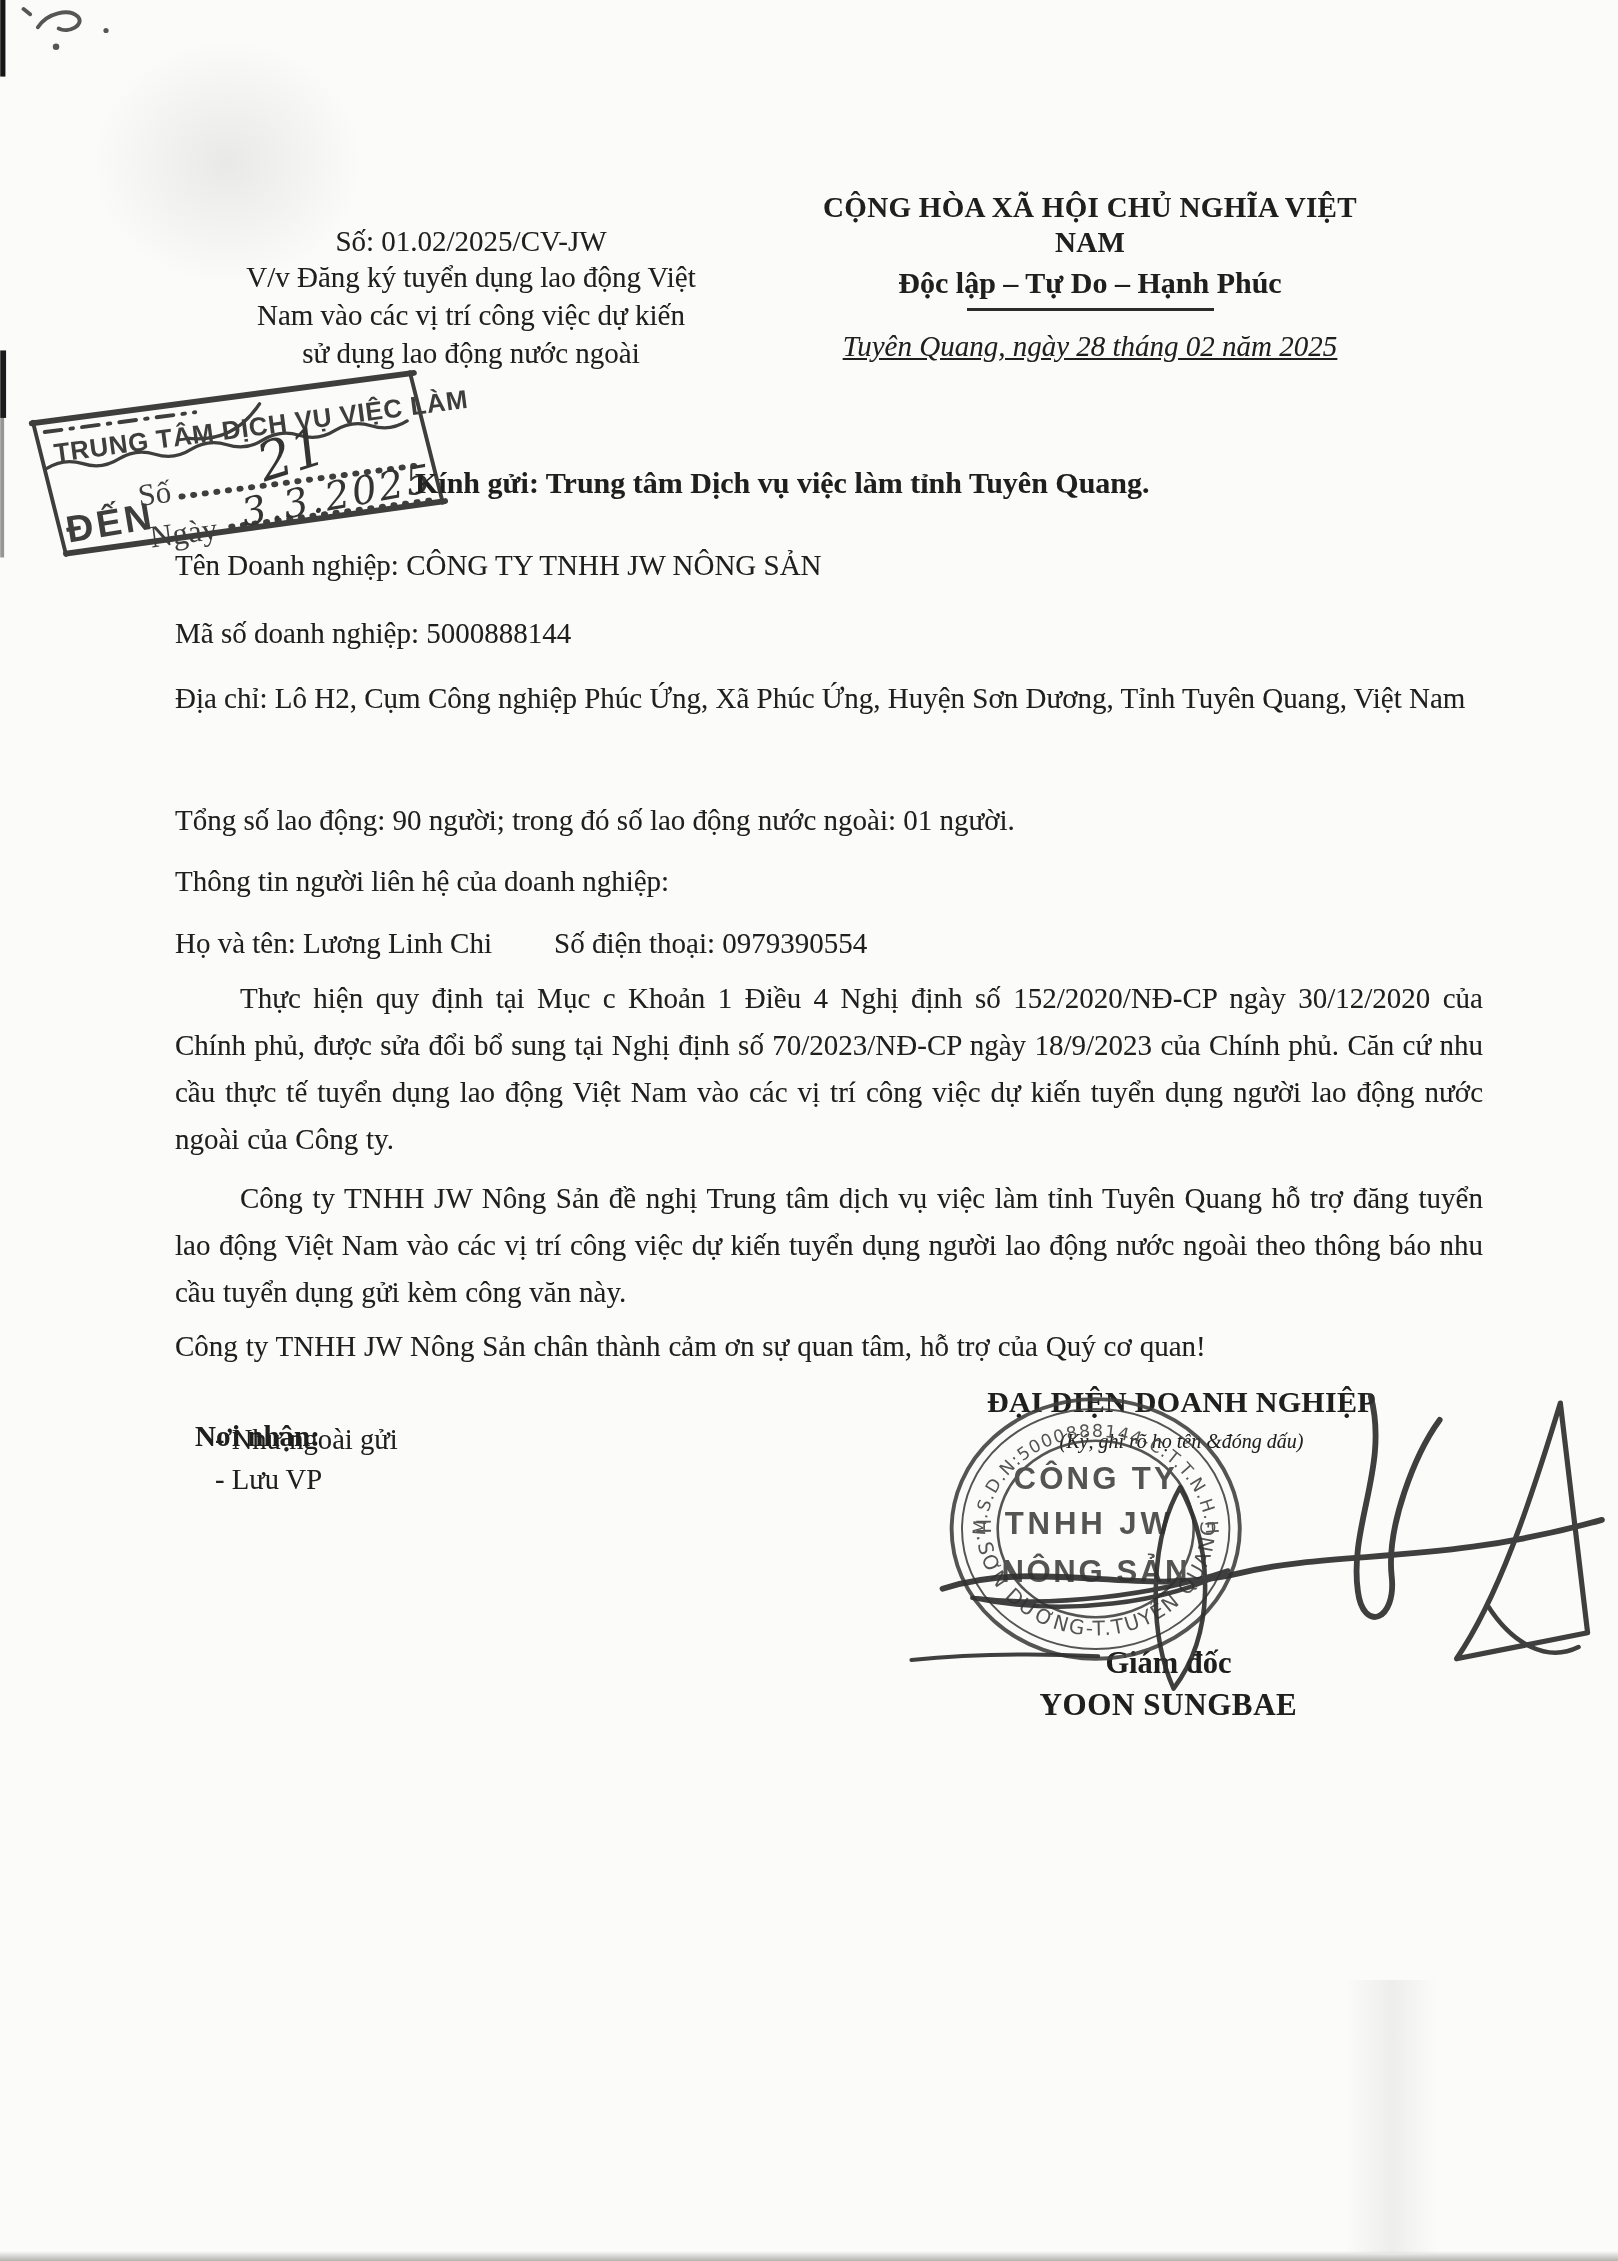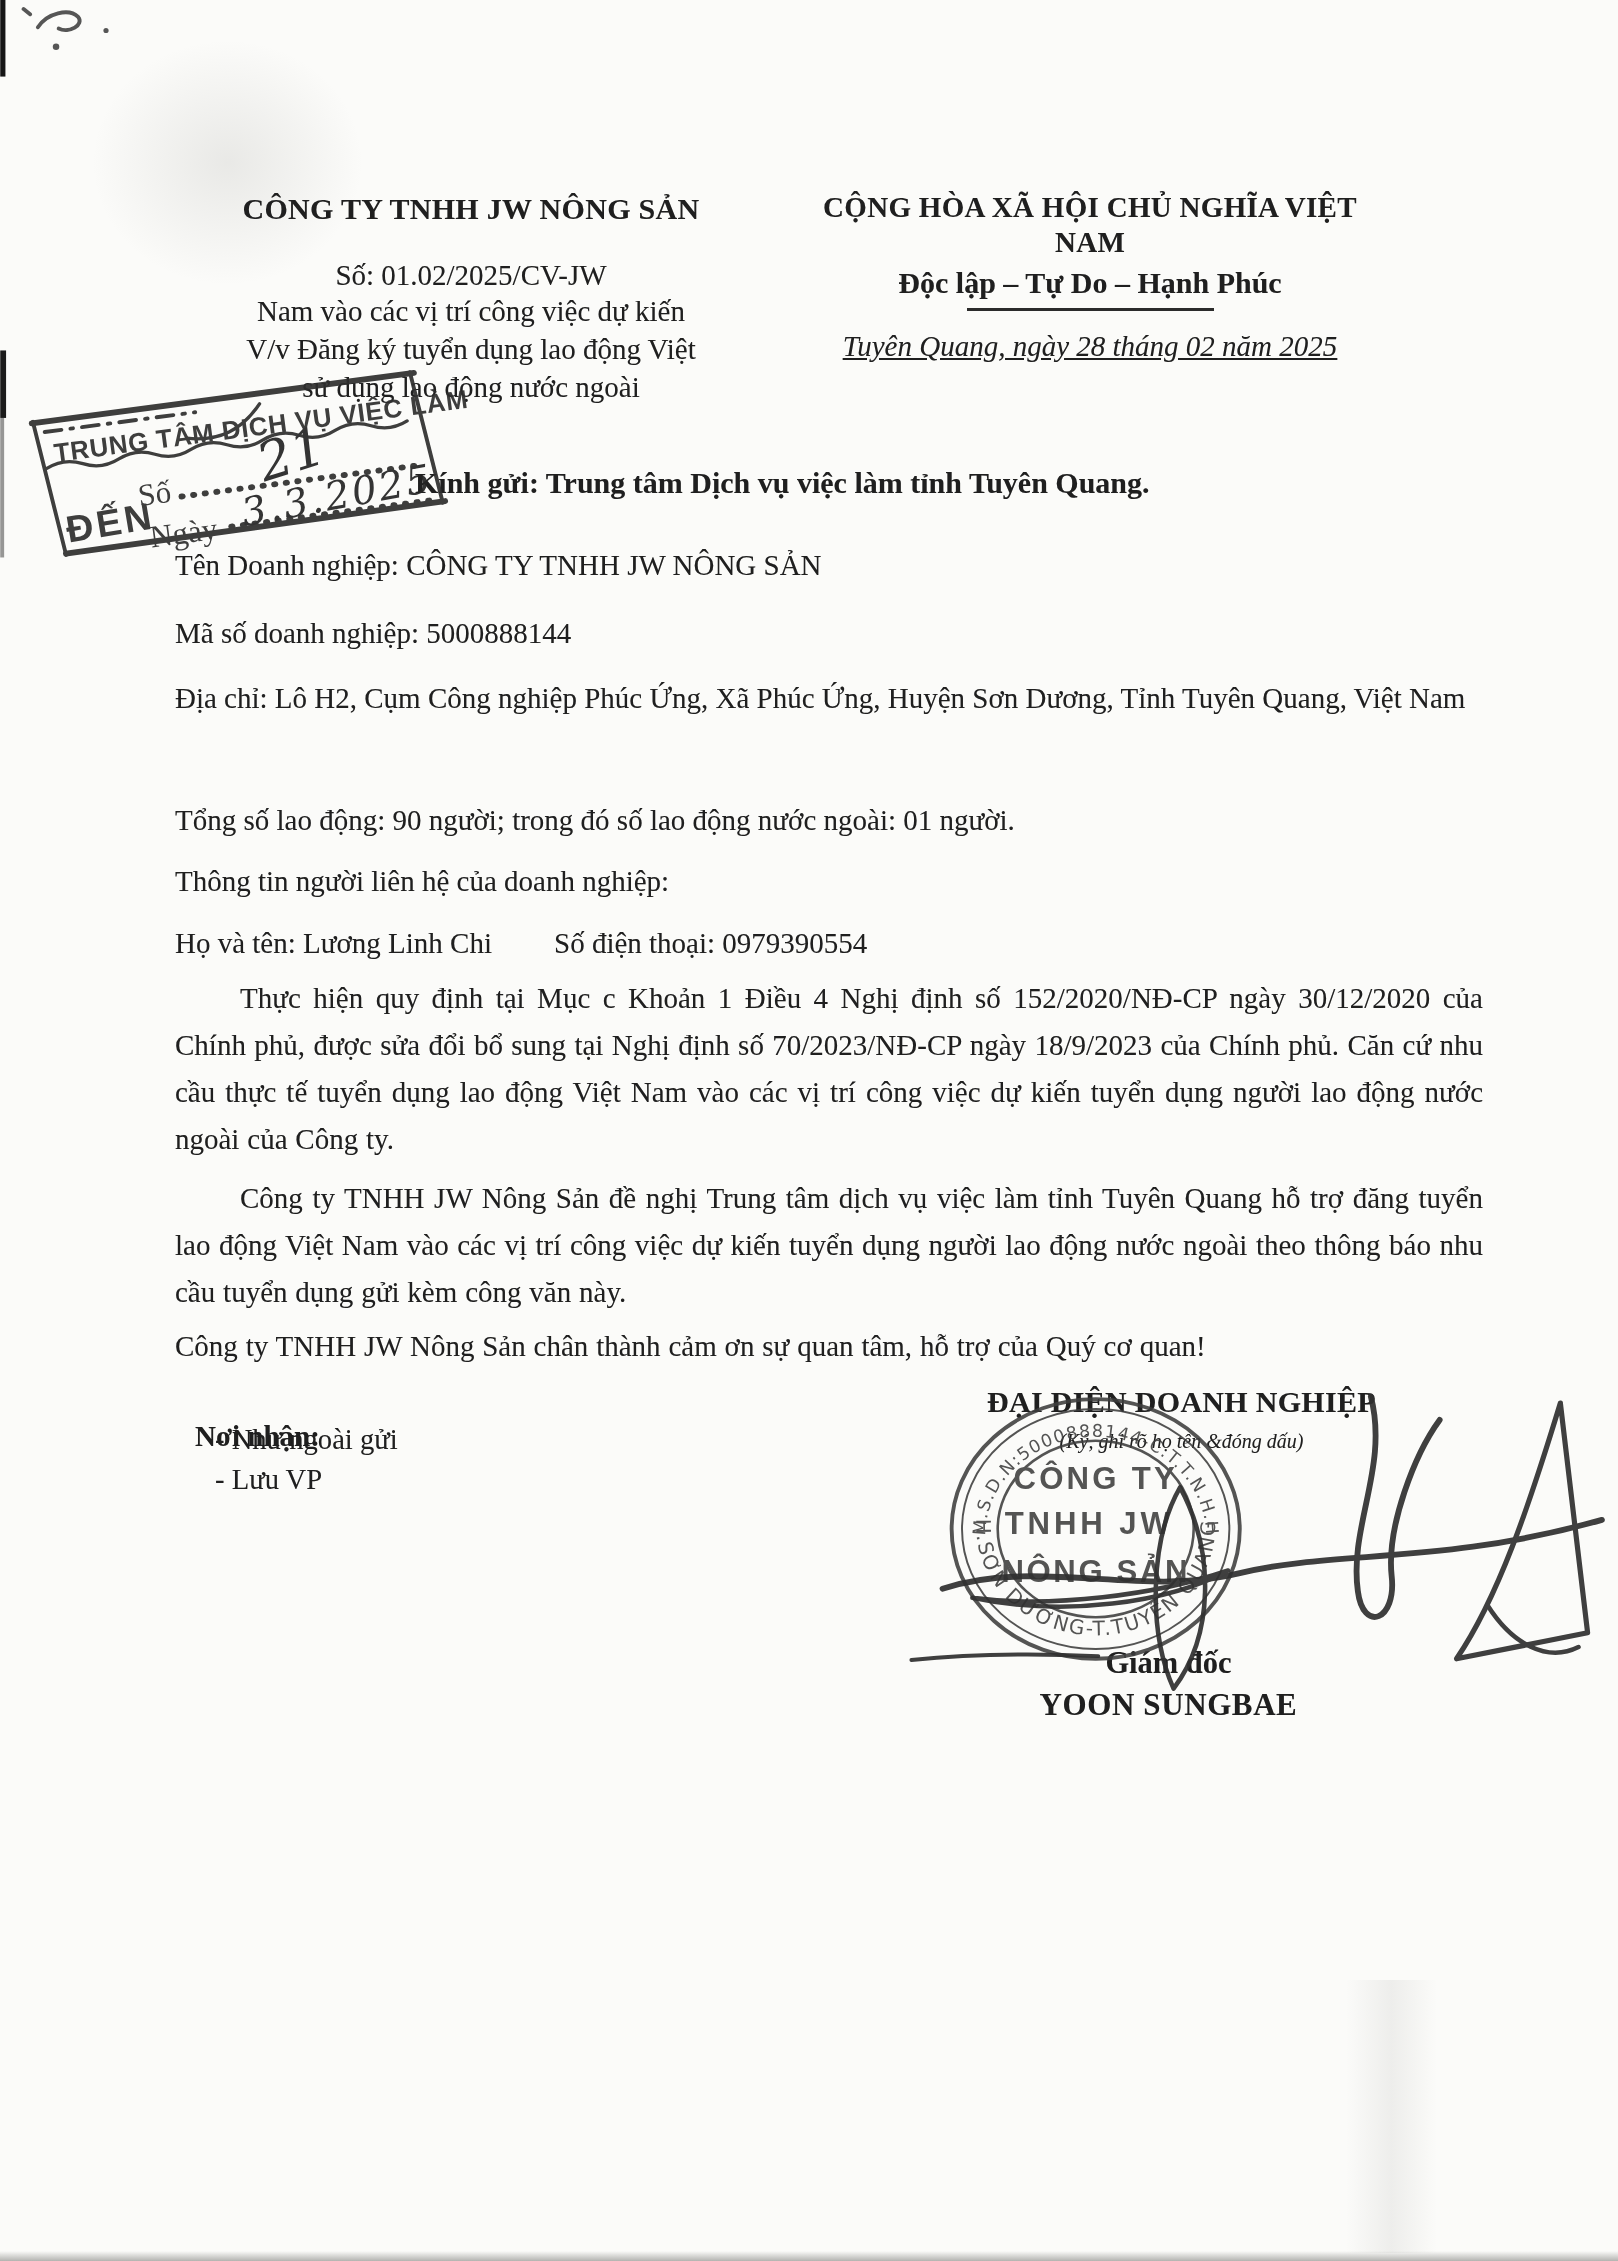--- a/index.html
+++ b/index.html
@@ -54,24 +54,23 @@
 </head>
 <body>
 
 <div class="page">
 
   <div class="abs artifact-smudge"></div>
   <div class="abs artifact-bottom"></div>
   <div class="abs artifact-right"></div>
 
   <div class="abs ctr h-left doc-text">
-    <div class="company">CÔNG TY TNHH JW NÔNG SẢN</div>
     <div class="refno">Số: 01.02/2025/CV-JW</div>
+    <div class="subj">V/v Đăng ký tuyển dụng lao động Việt</div>
     <div class="subj">Nam vào các vị trí công việc dự kiến</div>
-    <div class="subj">V/v Đăng ký tuyển dụng lao động Việt</div>
     <div class="subj">sử dụng lao động nước ngoài</div>
   </div>
 
   <div class="abs ctr h-right doc-text">
     <div class="nat">CỘNG HÒA XÃ HỘI CHỦ NGHĨA VIỆT</div>
     <div class="nat">NAM</div>
     <div class="motto">Độc lập – Tự Do – Hạnh Phúc</div>
     <div class="dateline">Tuyên Quang, ngày 28 tháng 02 năm 2025</div>
   </div>
   <div class="abs motto-underline"></div>

